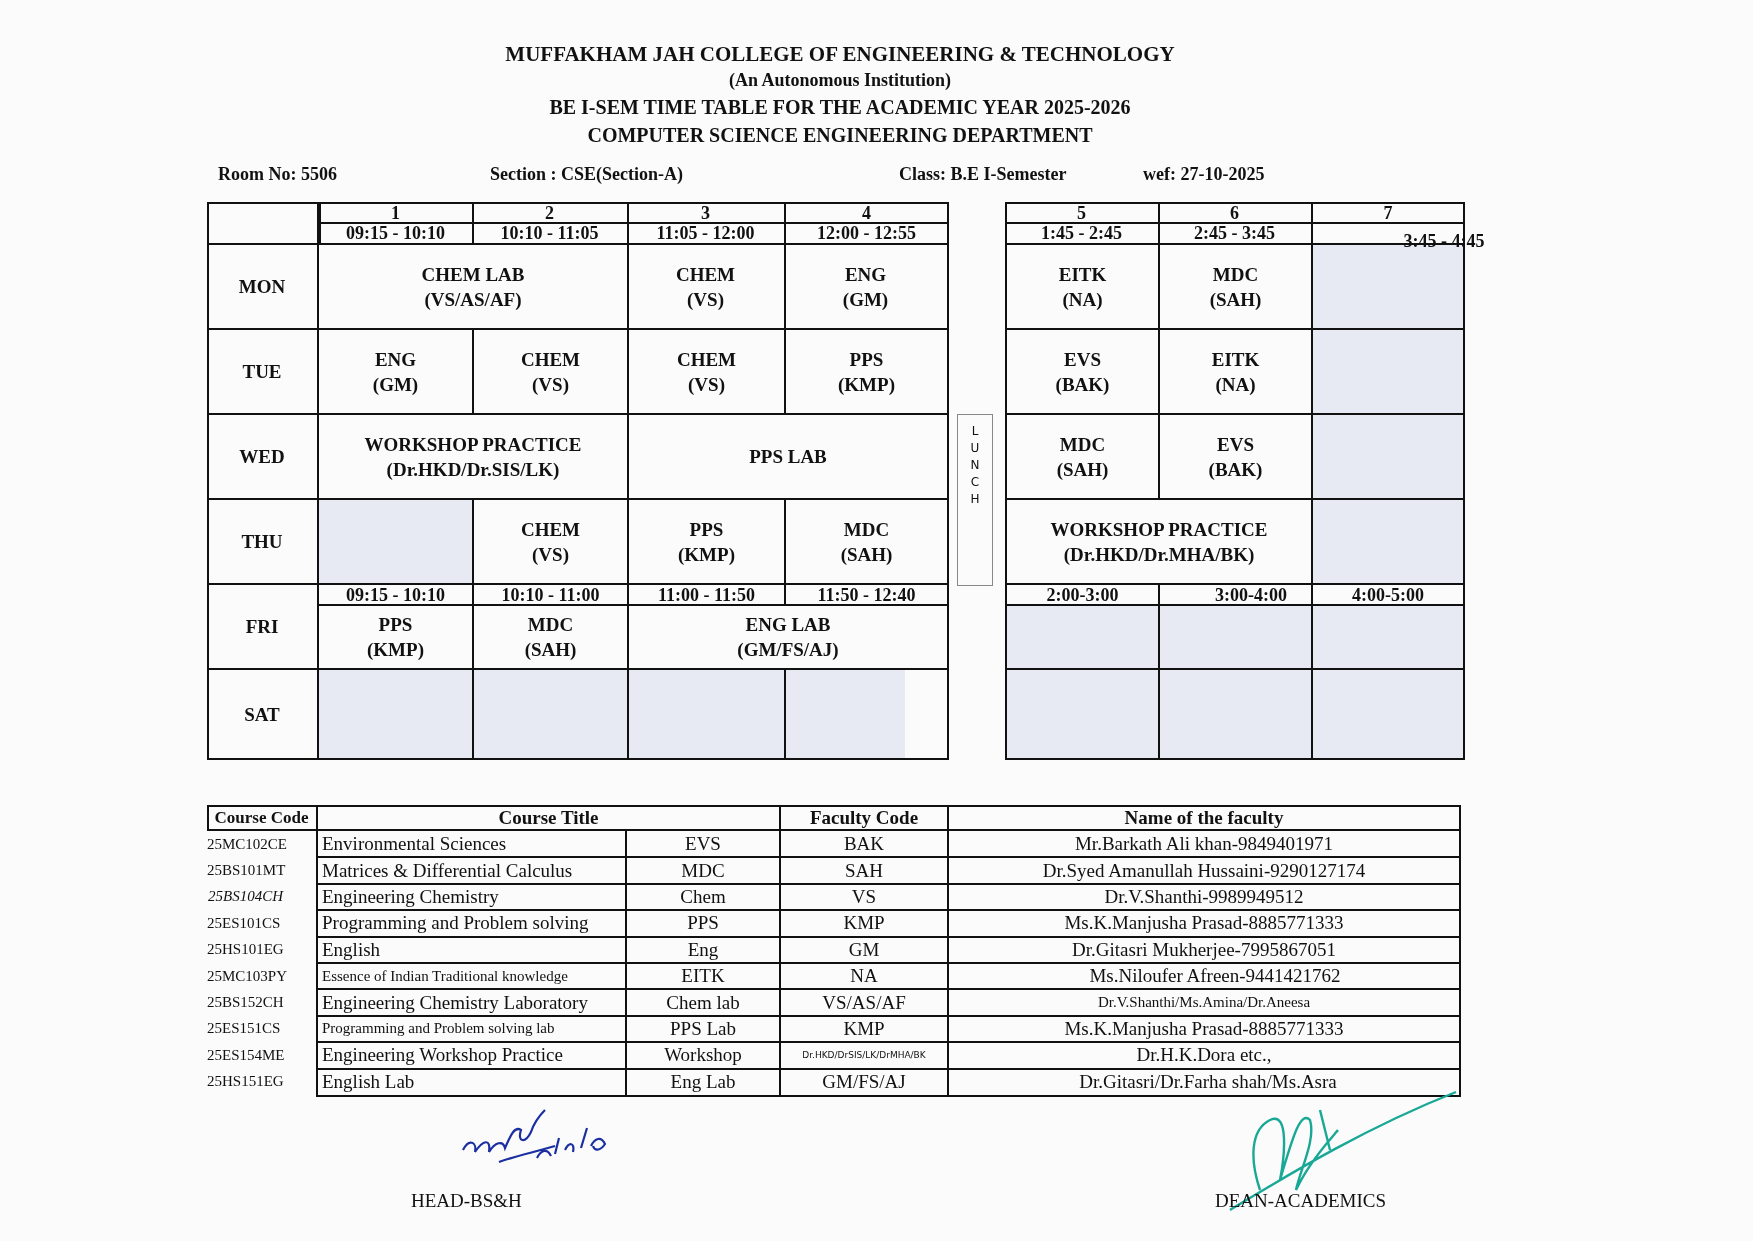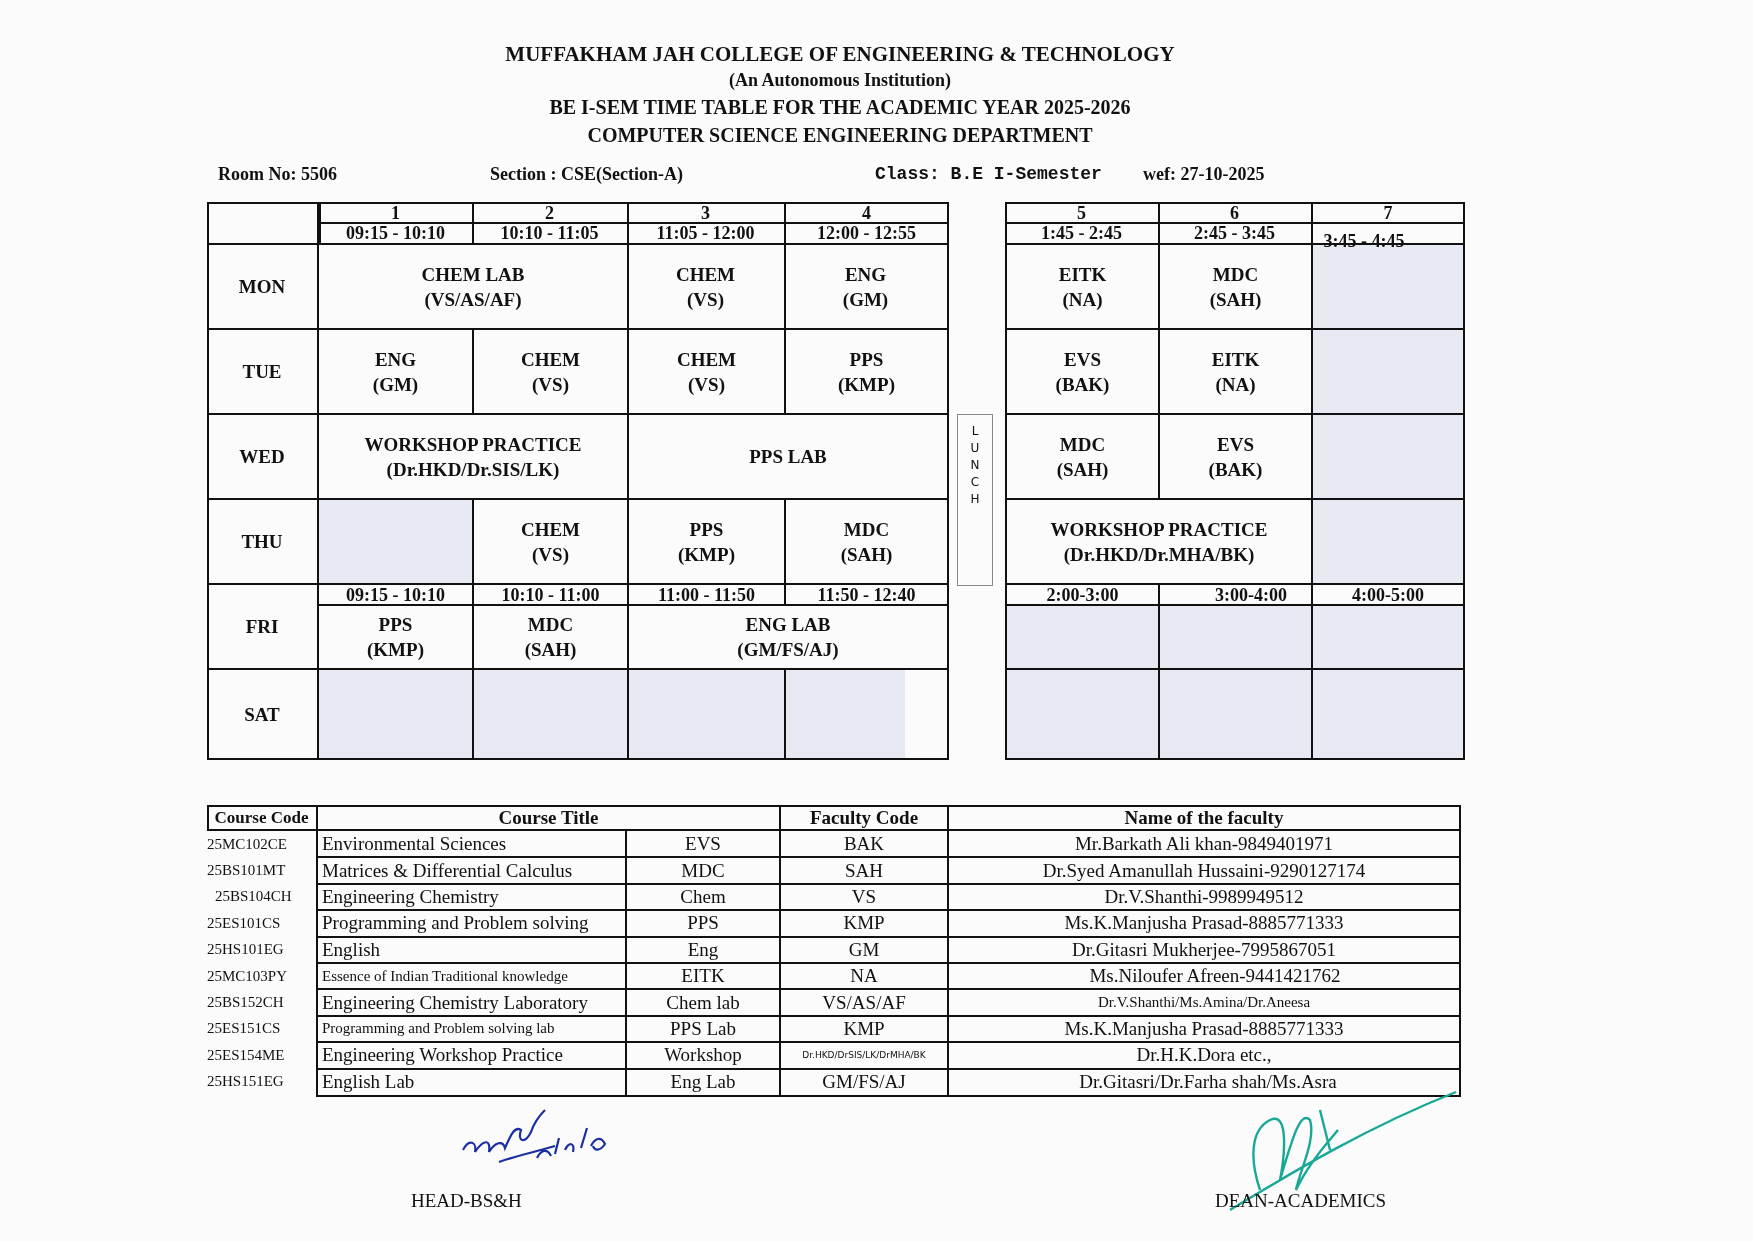--- a/index.html
+++ b/index.html
@@ -46,21 +46,21 @@
 </head>
 <body>
 
 <div class="abs hdr" id="h1">MUFFAKHAM JAH COLLEGE OF ENGINEERING &amp; TECHNOLOGY</div>
 <div class="abs hdr" id="h2">(An Autonomous Institution)</div>
 <div class="abs hdr" id="h3">BE I-SEM TIME TABLE FOR THE ACADEMIC YEAR 2025-2026</div>
 <div class="abs hdr" id="h4">COMPUTER SCIENCE ENGINEERING  DEPARTMENT</div>
 
 <div class="abs info" style="left:218px;">Room No: 5506</div>
 <div class="abs info" style="left:490px;">Section : CSE(Section-A)</div>
-<div class="abs info" style="left:875px;font-family:Liberation Mono, monospace;">Class: B.E I-Semester</div>
+<div class="abs info" style="left:899px;">Class: B.E I-Semester</div>
 <div class="abs info" style="left:1143px;">wef: 27-10-2025</div>
 
 <div class="tt">
 
   <div class="shade" style="left:1104px; top:42px;  width:154px; height:85px;"></div>
   <div class="shade" style="left:1104px; top:127px; width:154px; height:85px;"></div>
   <div class="shade" style="left:1104px; top:212px; width:154px; height:85px;"></div>
   <div class="shade" style="left:1104px; top:297px; width:154px; height:85px;"></div>
   <div class="shade" style="left:112px;  top:297px; width:153px; height:85px;"></div>
   <div class="shade" style="left:798px;  top:403px; width:460px; height:64px;"></div>
@@ -134,21 +134,21 @@
   <div class="cell tsm" style="left:798px; top:1px; width:153px; height:20px;">5</div>
   <div class="cell tsm" style="left:951px; top:1px; width:153px; height:20px;">6</div>
   <div class="cell tsm" style="left:1104px; top:1px; width:154px; height:20px;">7</div>
 
   <div class="cell tsm" style="left:112px; top:21px; width:153px; height:20px;">09:15 - 10:10</div>
   <div class="cell tsm" style="left:265px; top:21px; width:155px; height:20px;">10:10 - 11:05</div>
   <div class="cell tsm" style="left:420px; top:21px; width:157px; height:20px;">11:05 - 12:00</div>
   <div class="cell tsm" style="left:577px; top:21px; width:165px; height:20px;">12:00 - 12:55</div>
   <div class="cell tsm" style="left:798px; top:21px; width:153px; height:20px;">1:45 - 2:45</div>
   <div class="cell tsm" style="left:951px; top:21px; width:153px; height:20px;">2:45 - 3:45</div>
-  <div class="cell tsm" style="left:1080px; top:21px; width:154px; height:36px;">3:45 - 4:45</div>
+  <div class="cell tsm" style="left:1160px; top:21px; width:154px; height:36px;">3:45 - 4:45</div>
 
   <div class="cell" style="left:0; top:42px;  width:110px; height:85px;">MON</div>
   <div class="cell" style="left:0; top:127px; width:110px; height:85px;">TUE</div>
   <div class="cell" style="left:0; top:212px; width:110px; height:85px;">WED</div>
   <div class="cell" style="left:0; top:297px; width:110px; height:85px;">THU</div>
   <div class="cell" style="left:0; top:467px; width:110px; height:91px;">SAT</div>
   <div class="cell" style="left:0; top:382px; width:110px; height:85px;">FRI</div>
 
   <div class="cell" style="left:112px; top:42px; width:308px; height:85px;">
     <span>CHEM LAB</span>
@@ -286,21 +286,21 @@
       </div>
       <div>
         <div class="ctc small" style="left: 0px; top: 52.4px; width: 109px; height: 26.4px;">25BS101MT</div>
         <div class="ctc " style="left: 115px; top: 52.4px; width: 303px; height: 26.4px;">Matrices &amp; Differential Calculus</div>
         <div class="ctc c" style="left: 420px; top: 52.4px; width: 152px; height: 26.4px;">MDC</div>
         <div class="ctc c" style="left: 574px; top: 52.4px; width: 166px; height: 26.4px;">SAH</div>
         <div class="ctc c" style="left: 742px; top: 52.4px; width: 510px; height: 26.4px;">Dr.Syed Amanullah Hussaini-9290127174</div>
         <div class="bline" style="left: 109px; top: 77.8px; width: 1145px; height: 2px;"></div>
       </div>
       <div>
-        <div class="ctc small" style="left: 8px; top: 78.8px; width: 109px; height: 26.4px;">25BS104CH</div>
+        <div class="ctc small" style="left: 1px; top: 78.8px; width: 109px; height: 26.4px; font-style: italic;">25BS104CH</div>
         <div class="ctc " style="left: 115px; top: 78.8px; width: 303px; height: 26.4px;">Engineering Chemistry</div>
         <div class="ctc c" style="left: 420px; top: 78.8px; width: 152px; height: 26.4px;">Chem</div>
         <div class="ctc c" style="left: 574px; top: 78.8px; width: 166px; height: 26.4px;">VS</div>
         <div class="ctc c" style="left: 742px; top: 78.8px; width: 510px; height: 26.4px;">Dr.V.Shanthi-9989949512</div>
         <div class="bline" style="left: 109px; top: 104.2px; width: 1145px; height: 2px;"></div>
       </div>
       <div>
         <div class="ctc small" style="left: 0px; top: 105.2px; width: 109px; height: 26.4px;">25ES101CS</div>
         <div class="ctc " style="left: 115px; top: 105.2px; width: 303px; height: 26.4px;">Programming and Problem solving</div>
         <div class="ctc c" style="left: 420px; top: 105.2px; width: 152px; height: 26.4px;">PPS</div>

